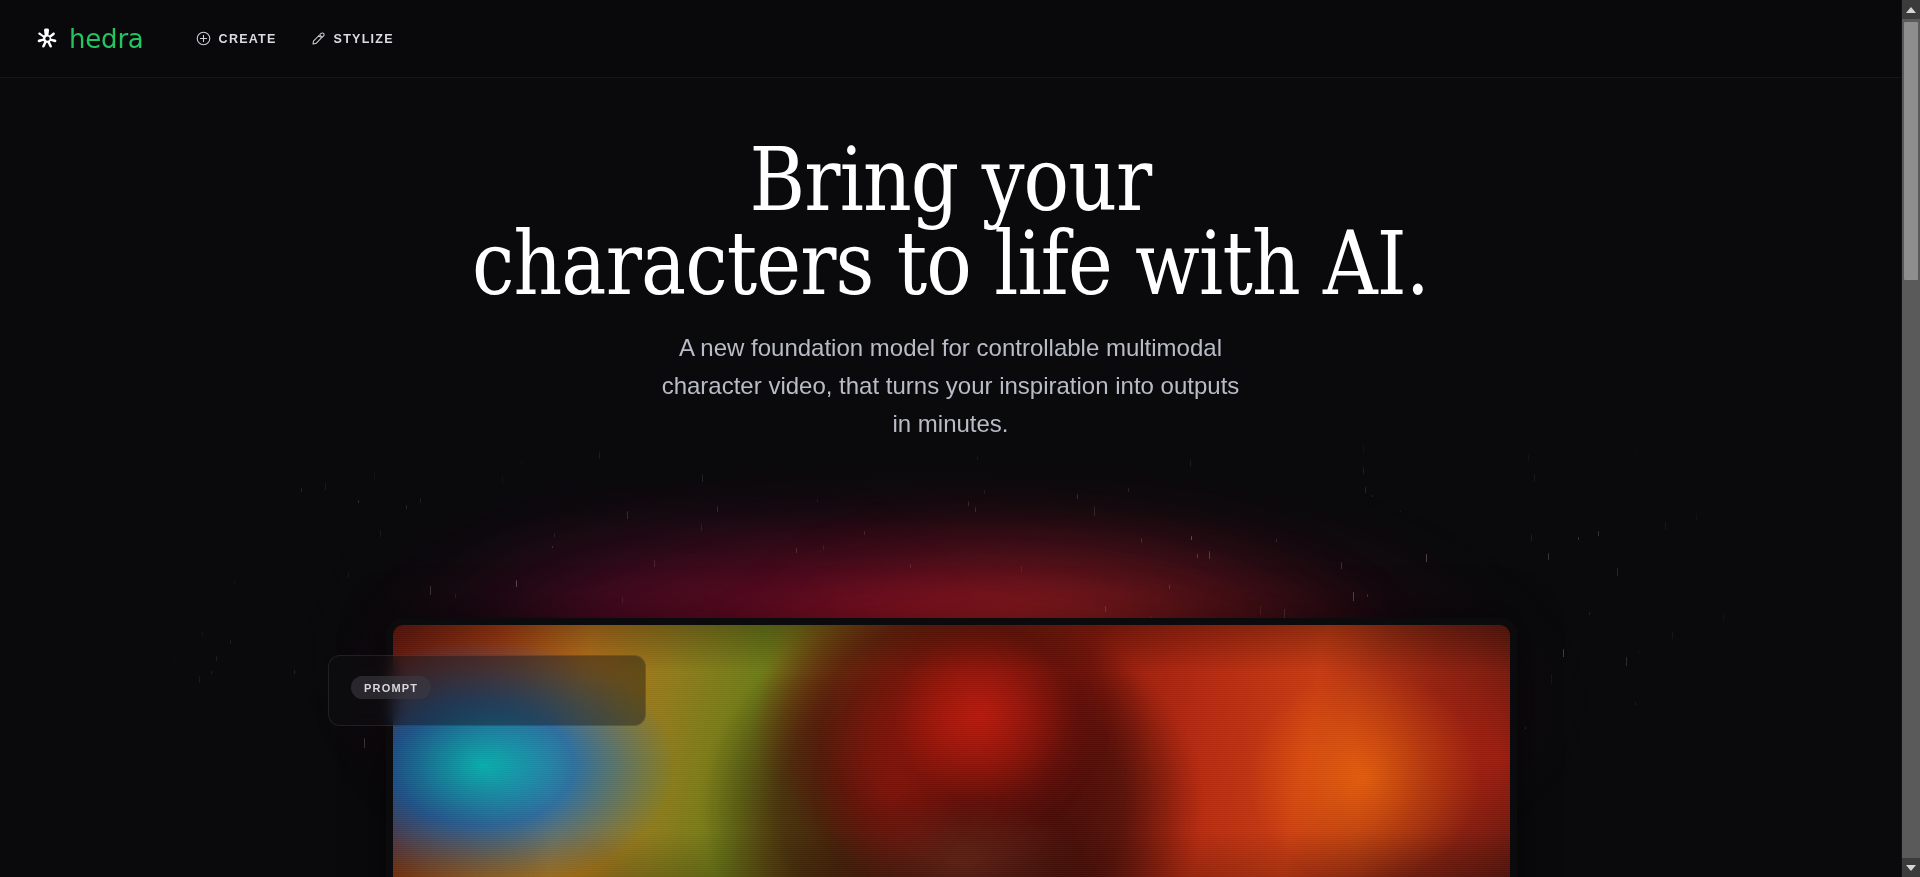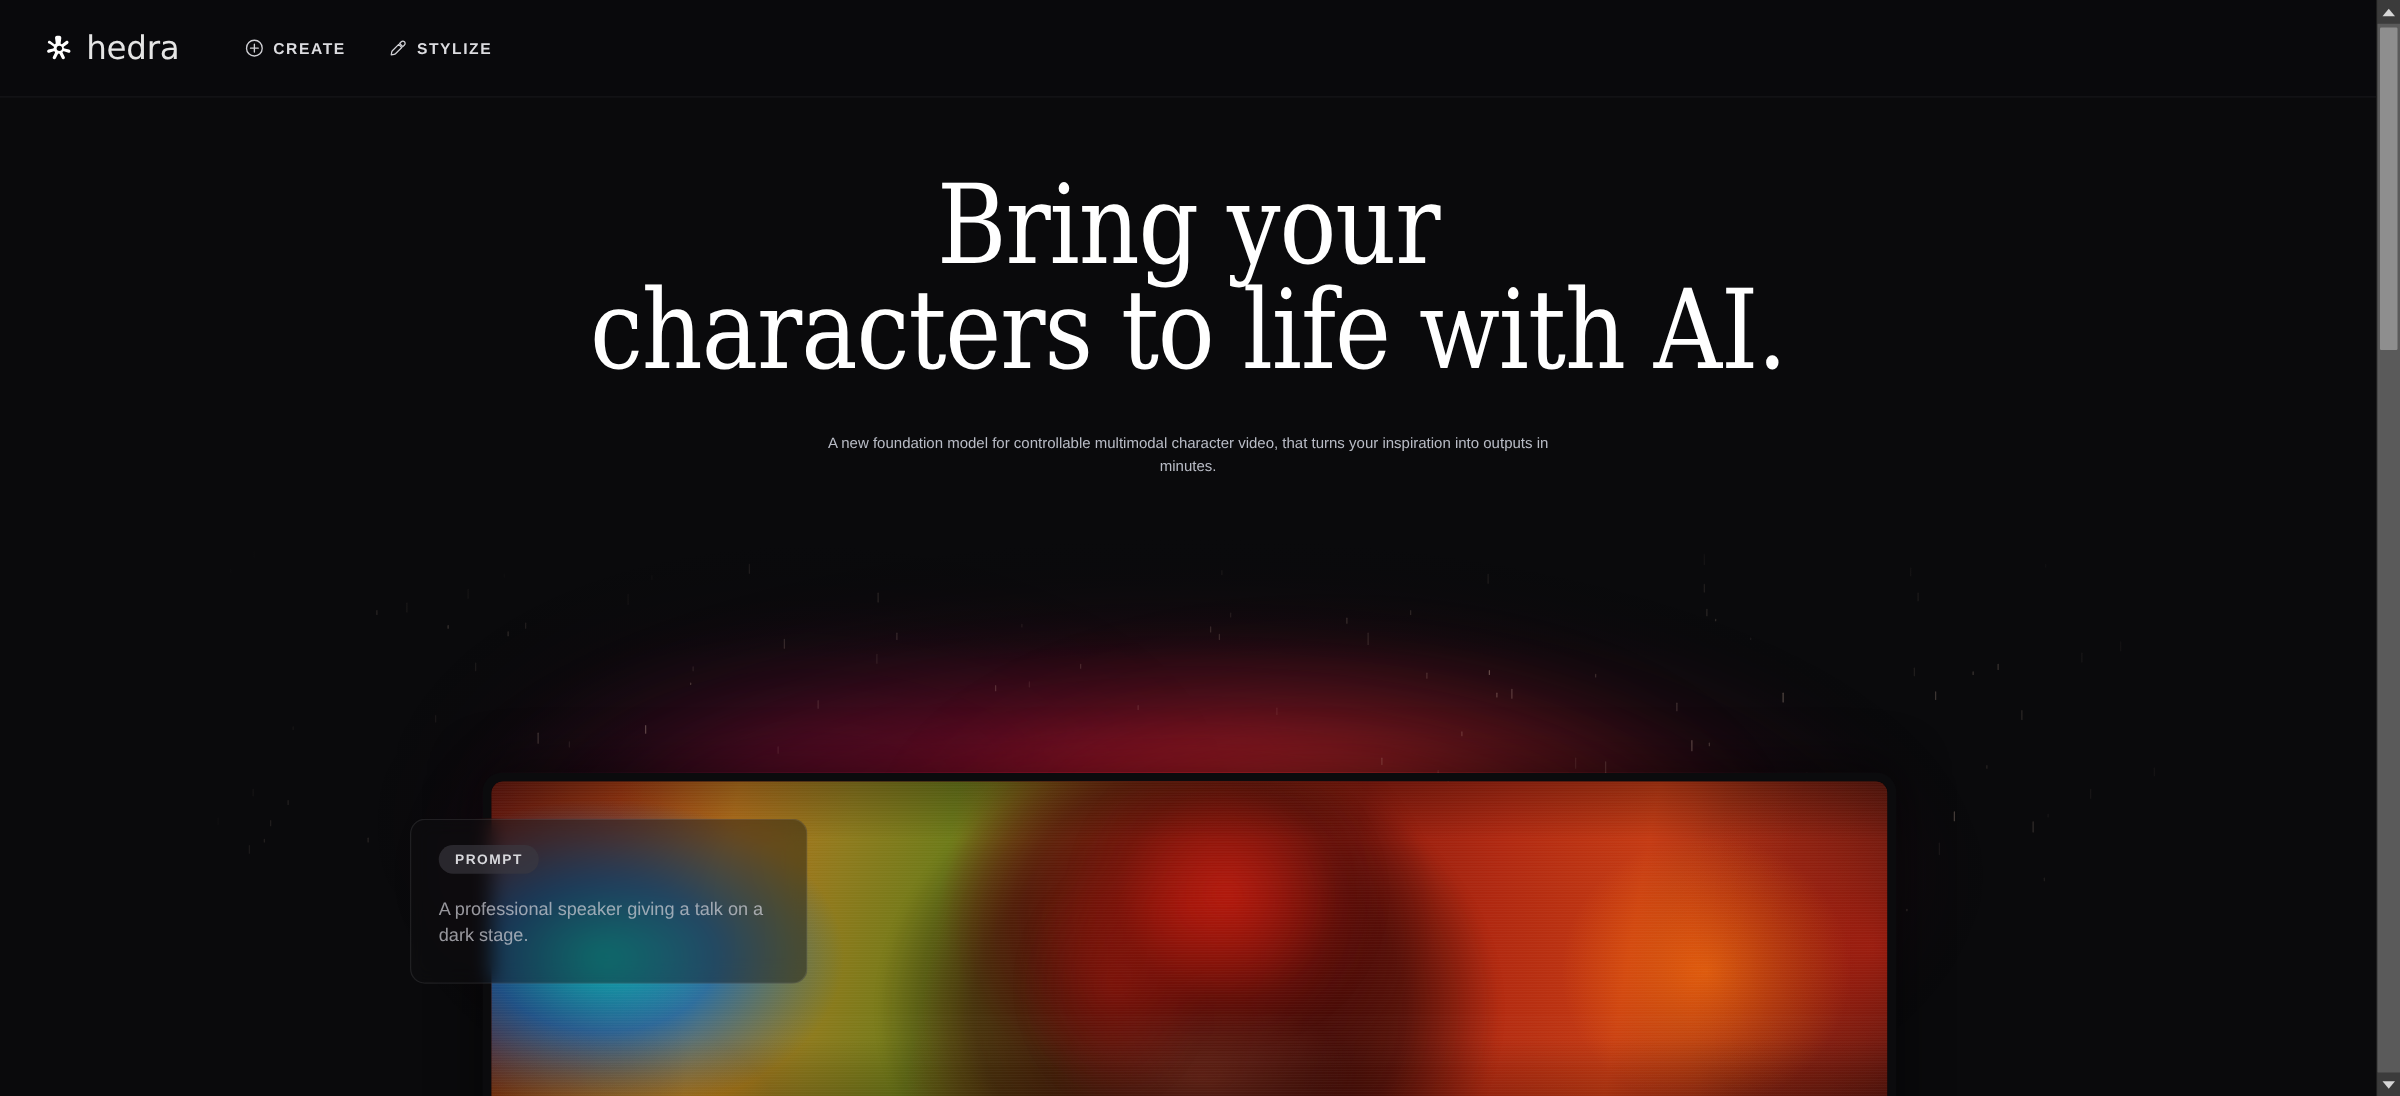--- a/index.html
+++ b/index.html
@@ -106,21 +106,21 @@
     align-items: center;
     gap: 10px;
     margin-left: 36px;
     cursor: pointer;
     user-select: none;
   }
   .brand-mark { width: 23px; height: 23px; display: block; flex: none; }
   .brand-name {
     font-size: 26px;
     letter-spacing: -0.2px;
-    color: #e5e5e5;
+    color: #22c55e;
     font-weight: 400;
     line-height: 1;
     font-family: "DejaVu Sans", sans-serif;
   }
 
   .nav-left {
     display: flex;
     align-items: center;
     gap: 34px;
     margin-left: 52px;
@@ -189,23 +189,23 @@
     font-size: 88px;
     line-height: 0.95;
     color: #ffffff;
     letter-spacing: -1px;
     transform: scaleX(0.86);
   }
   .headline .l1 { display: block; }
   .headline .l2 { display: block; }
 
   .subhead {
-    margin: 40px auto 0;
+    margin: 24px auto 0;
     width: 600px;
-    font-size: 12px;
+    font-size: 24px;
     line-height: 1.58;
     color: #b9bcc6;
     font-weight: 400;
   }
 
   .cta-wrap { margin-top: 42px; display: flex; justify-content: center; }
   .btn-cta {
     display: inline-flex;
     align-items: center;
     gap: 9px;
@@ -578,21 +578,20 @@
         <div class="vid-base"></div>
         <div class="vid-figure"></div>
         <div class="vid-hair"></div>
         <div class="vid-shadow"></div>
         <div class="vid-grain"></div>
       </div>
     </div>
 
     <div class="prompt-card">
       <span class="prompt-badge">PROMPT</span>
-      <p class="prompt-text">A professional speaker giving a talk on a dark stage.</p>
     </div>
 
   </div>
 
   <div class="scrollbar">
     <div class="sb-track"></div>
     <div class="sb-btn up">
       <span class="sb-arrow up"></span>
     </div>
     <div class="sb-thumb"></div>

